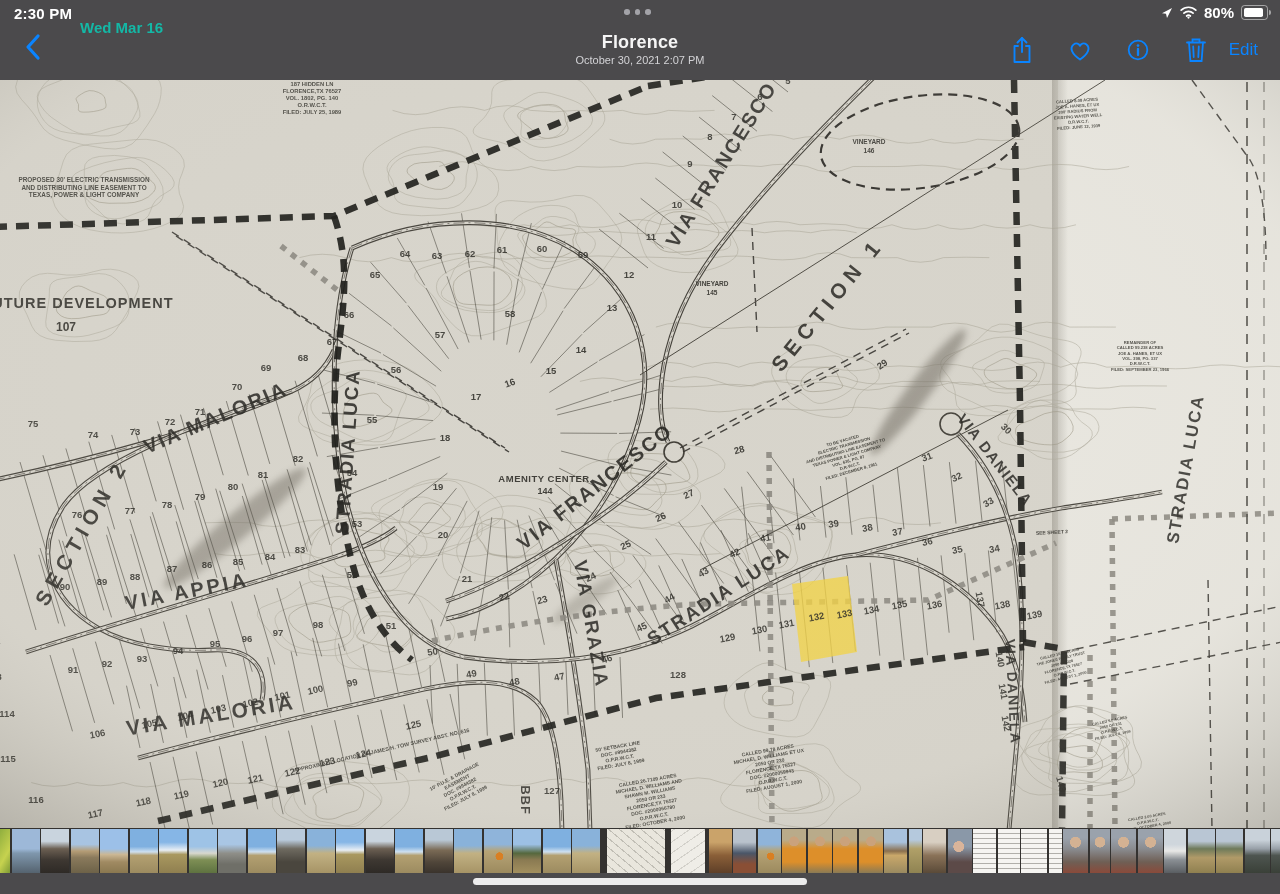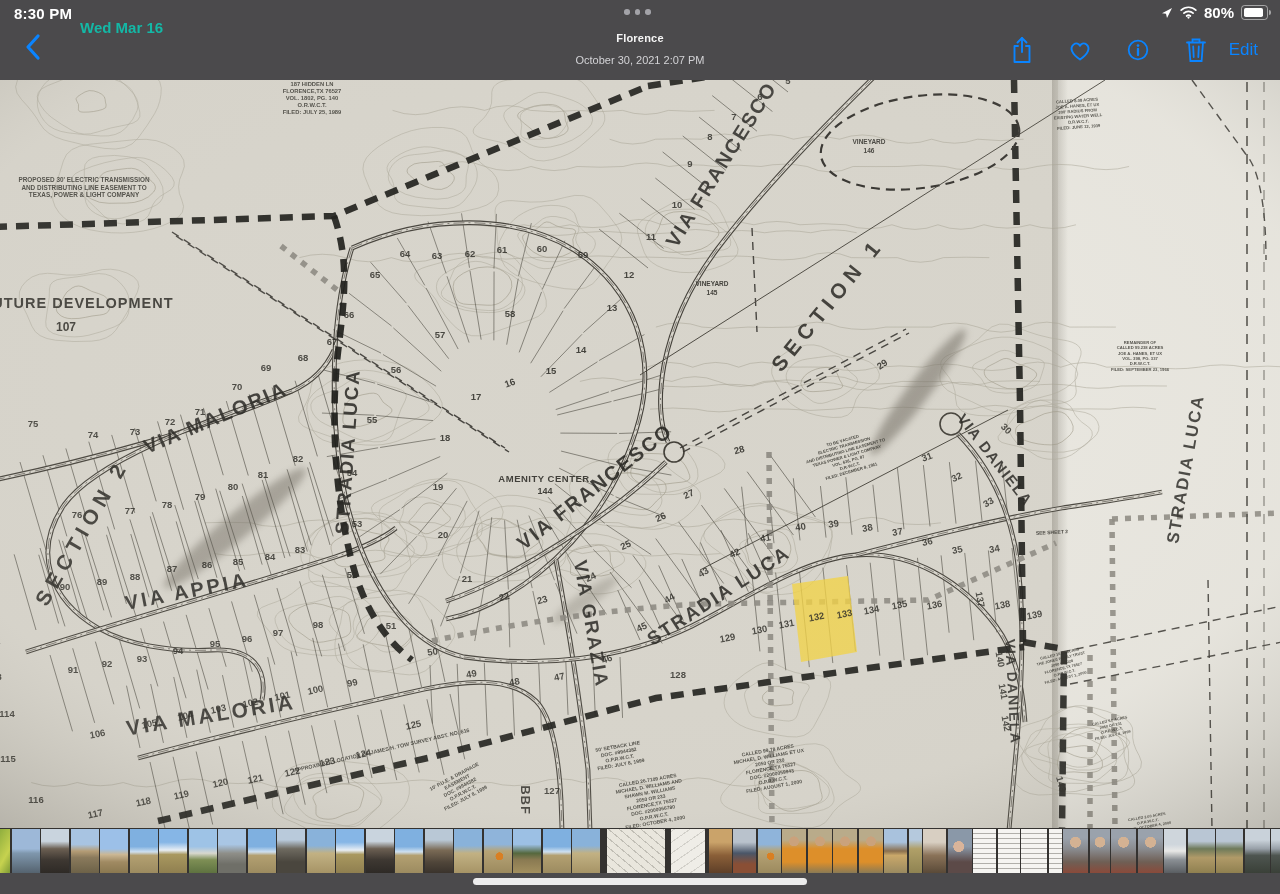--- a/index.html
+++ b/index.html
@@ -15,21 +15,21 @@
   .sright{position:absolute;right:12px;top:4px;display:flex;align-items:center;gap:7px;}
   .pct{font-size:15px;font-weight:700;color:#fff;}
   .batt{position:relative;width:25px;height:12.5px;border:1px solid rgba(255,255,255,.5);
         border-radius:3.5px;}
   .batt i{position:absolute;left:1.5px;top:1.5px;bottom:1.5px;width:78%;background:#fff;border-radius:1.8px;}
   .batt u{position:absolute;right:-3.5px;top:3.5px;width:2px;height:5px;background:rgba(255,255,255,.5);
           border-radius:0 2px 2px 0;}
   .navrow{position:absolute;left:0;top:26px;width:100%;height:54px;}
   .backbtn{position:absolute;left:22px;top:6px;width:30px;height:36px;cursor:pointer;}
   .ttl{position:absolute;left:0;top:6px;width:100%;text-align:center;color:#f5f5f5;
-       font-size:11px;font-weight:700;letter-spacing:.2px;}
+       font-size:18px;font-weight:700;letter-spacing:.2px;}
   .sub{position:absolute;left:0;top:28px;width:100%;text-align:center;color:#d3d3d6;font-size:11px;}
   .navicons{position:absolute;right:0;top:6px;display:flex;align-items:center;}
   .nbtn{width:58px;height:36px;display:flex;align-items:center;justify-content:center;cursor:pointer;}
   .editbtn{color:#0a84ff;font-size:17px;padding:0 22px 0 4px;cursor:pointer;}
   svg.ic{display:block;}
   
   .photo{position:absolute;left:0;top:80px;width:1280px;height:748px;background:#d7d4cb;}
   svg#plat{display:block;width:1280px;height:748px;
            font-family:"Liberation Sans",sans-serif;}
   
@@ -77,21 +77,21 @@
   .homeind{position:absolute;left:473px;top:5px;width:334px;height:6.5px;border-radius:4px;
            background:#f4f4f4;opacity:.95;cursor:pointer;}
 </style>
 </head>
 <body>
 
 <div class="stage">
 
   <div class="topbar">
     <div class="statusrow">
-      <span class="time">8:30 PM</span>
+      <span class="time">2:30 PM</span>
       <span class="date">Wed Mar 16</span>
       <span class="dots">
           <i></i>
           <i></i>
           <i></i>
         </span>
       <span class="sright">
         <svg class="ic" width="12" height="12" viewBox="0 0 12 12">
             <path d="M1 6.2 L11 1 L6 11 L5 6.8 Z" fill="#fff"></path>
           </svg>

